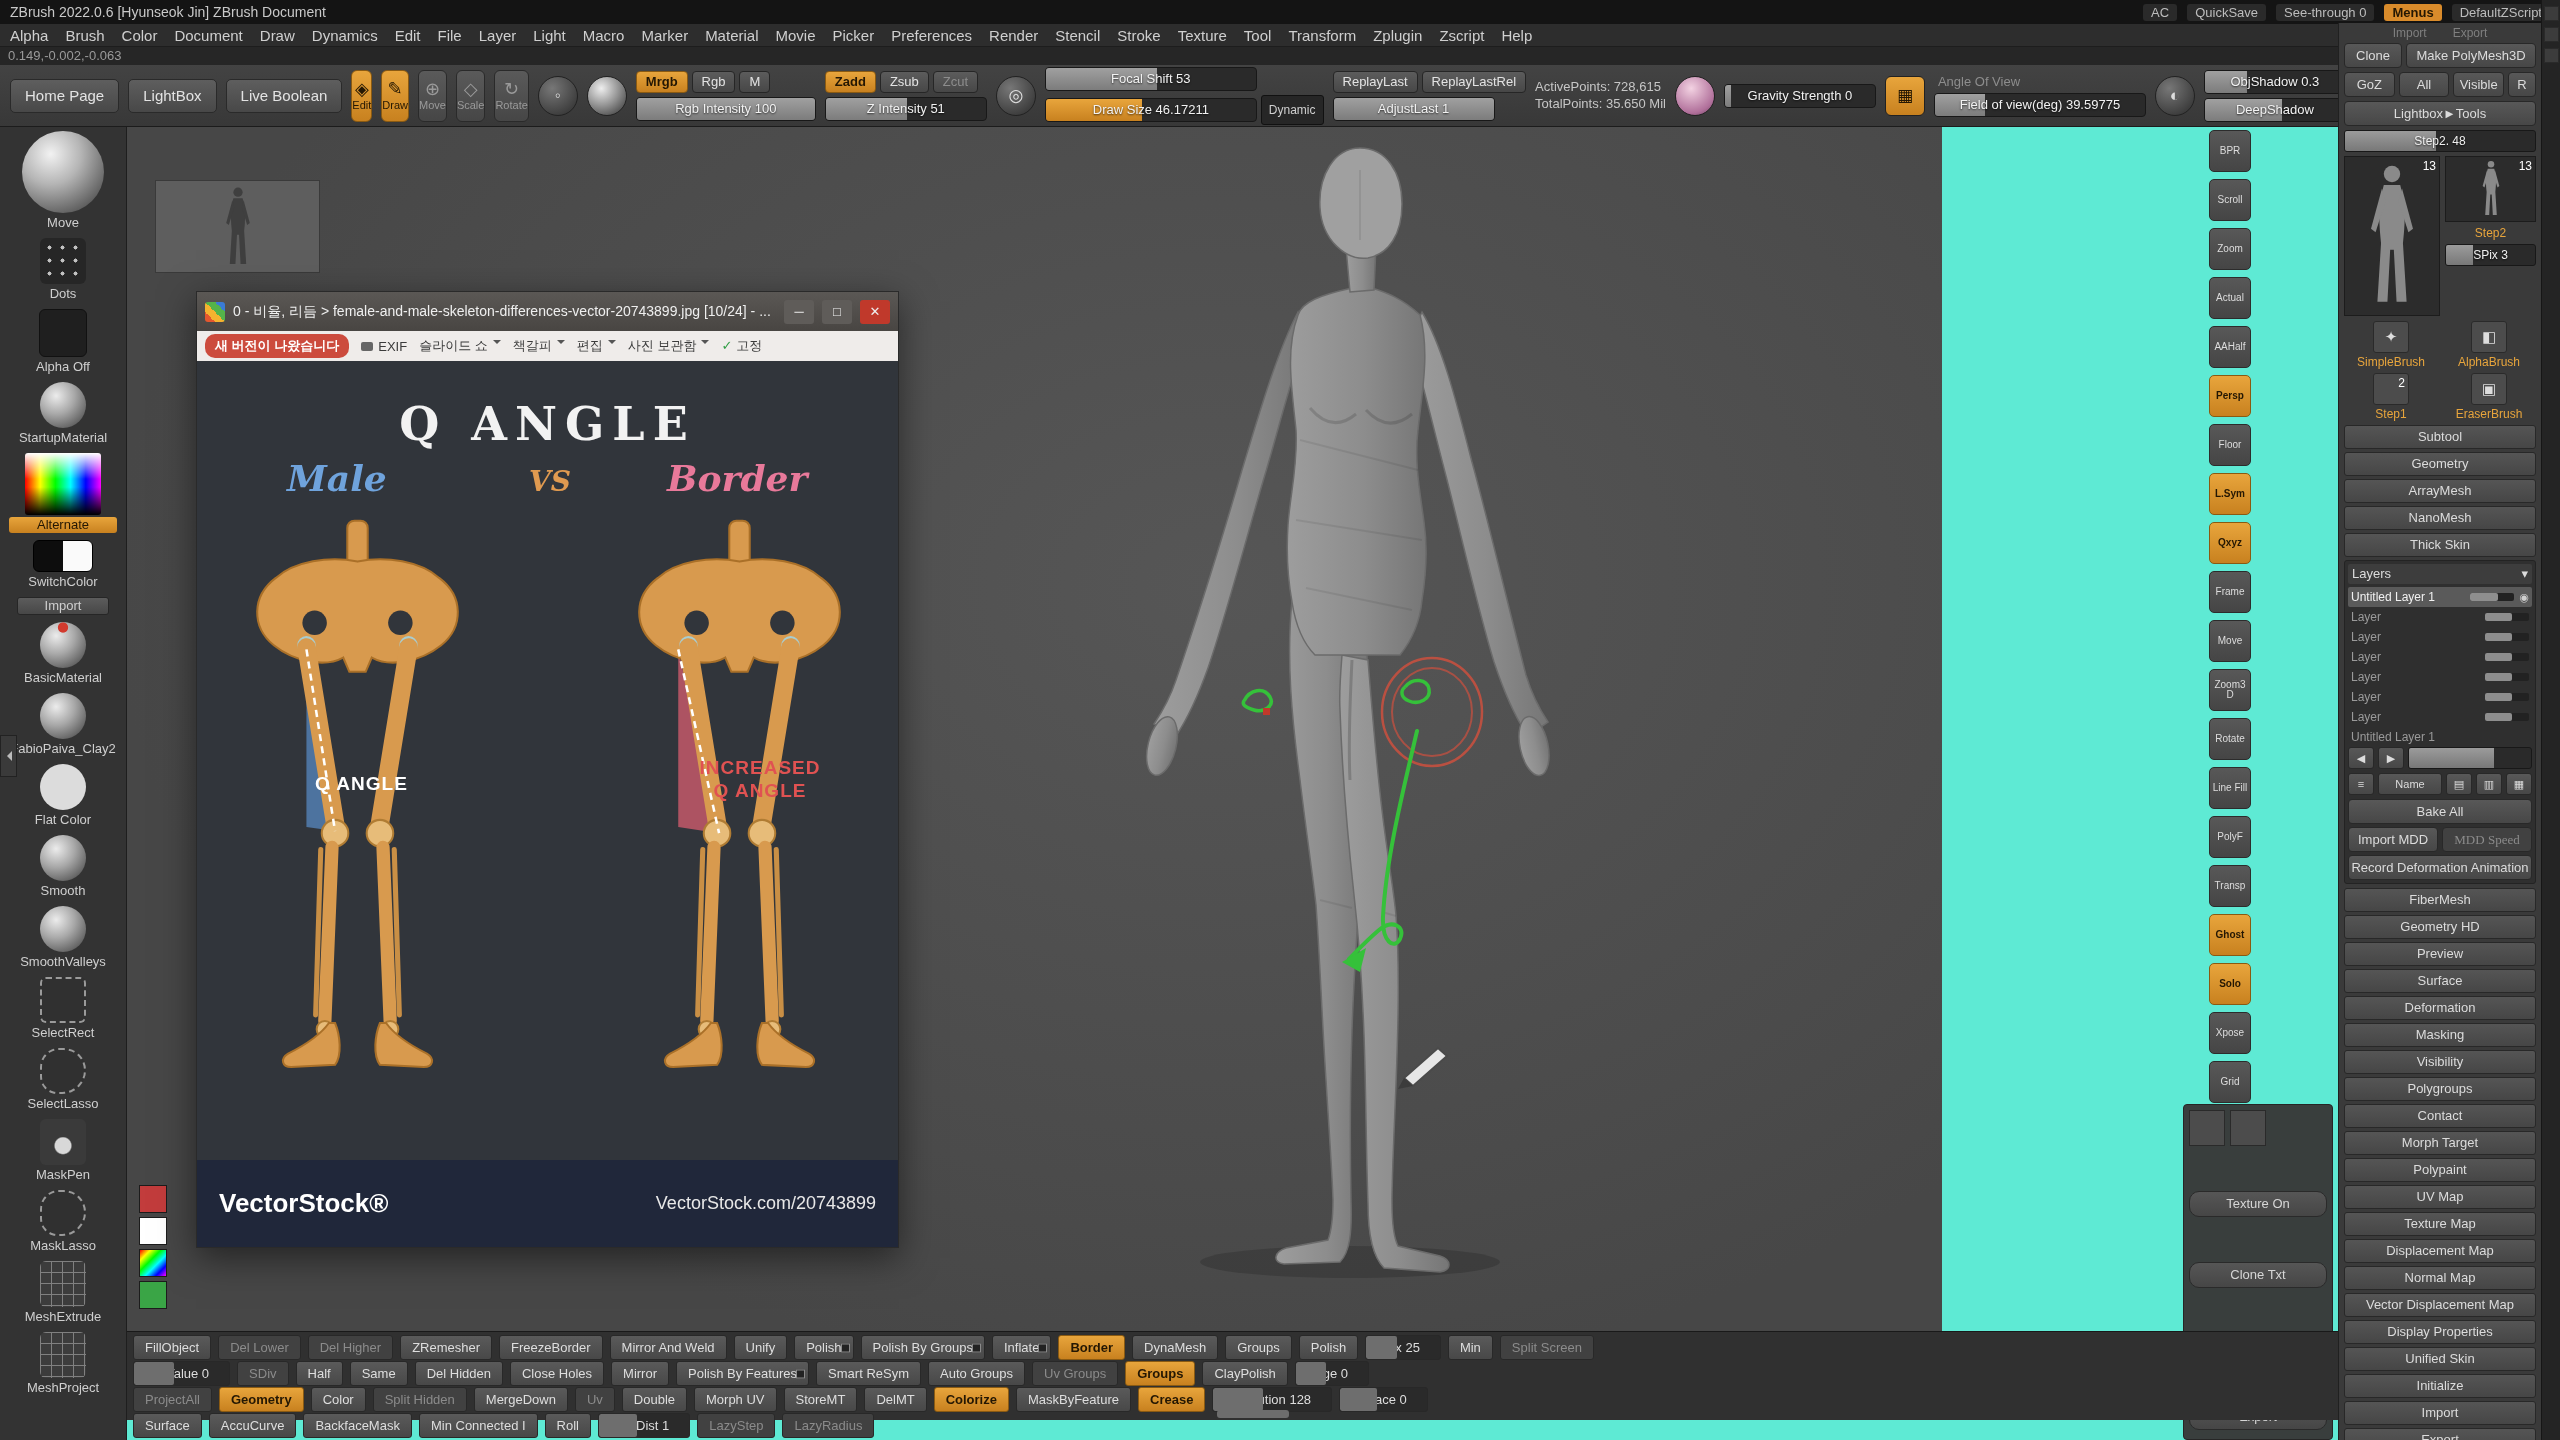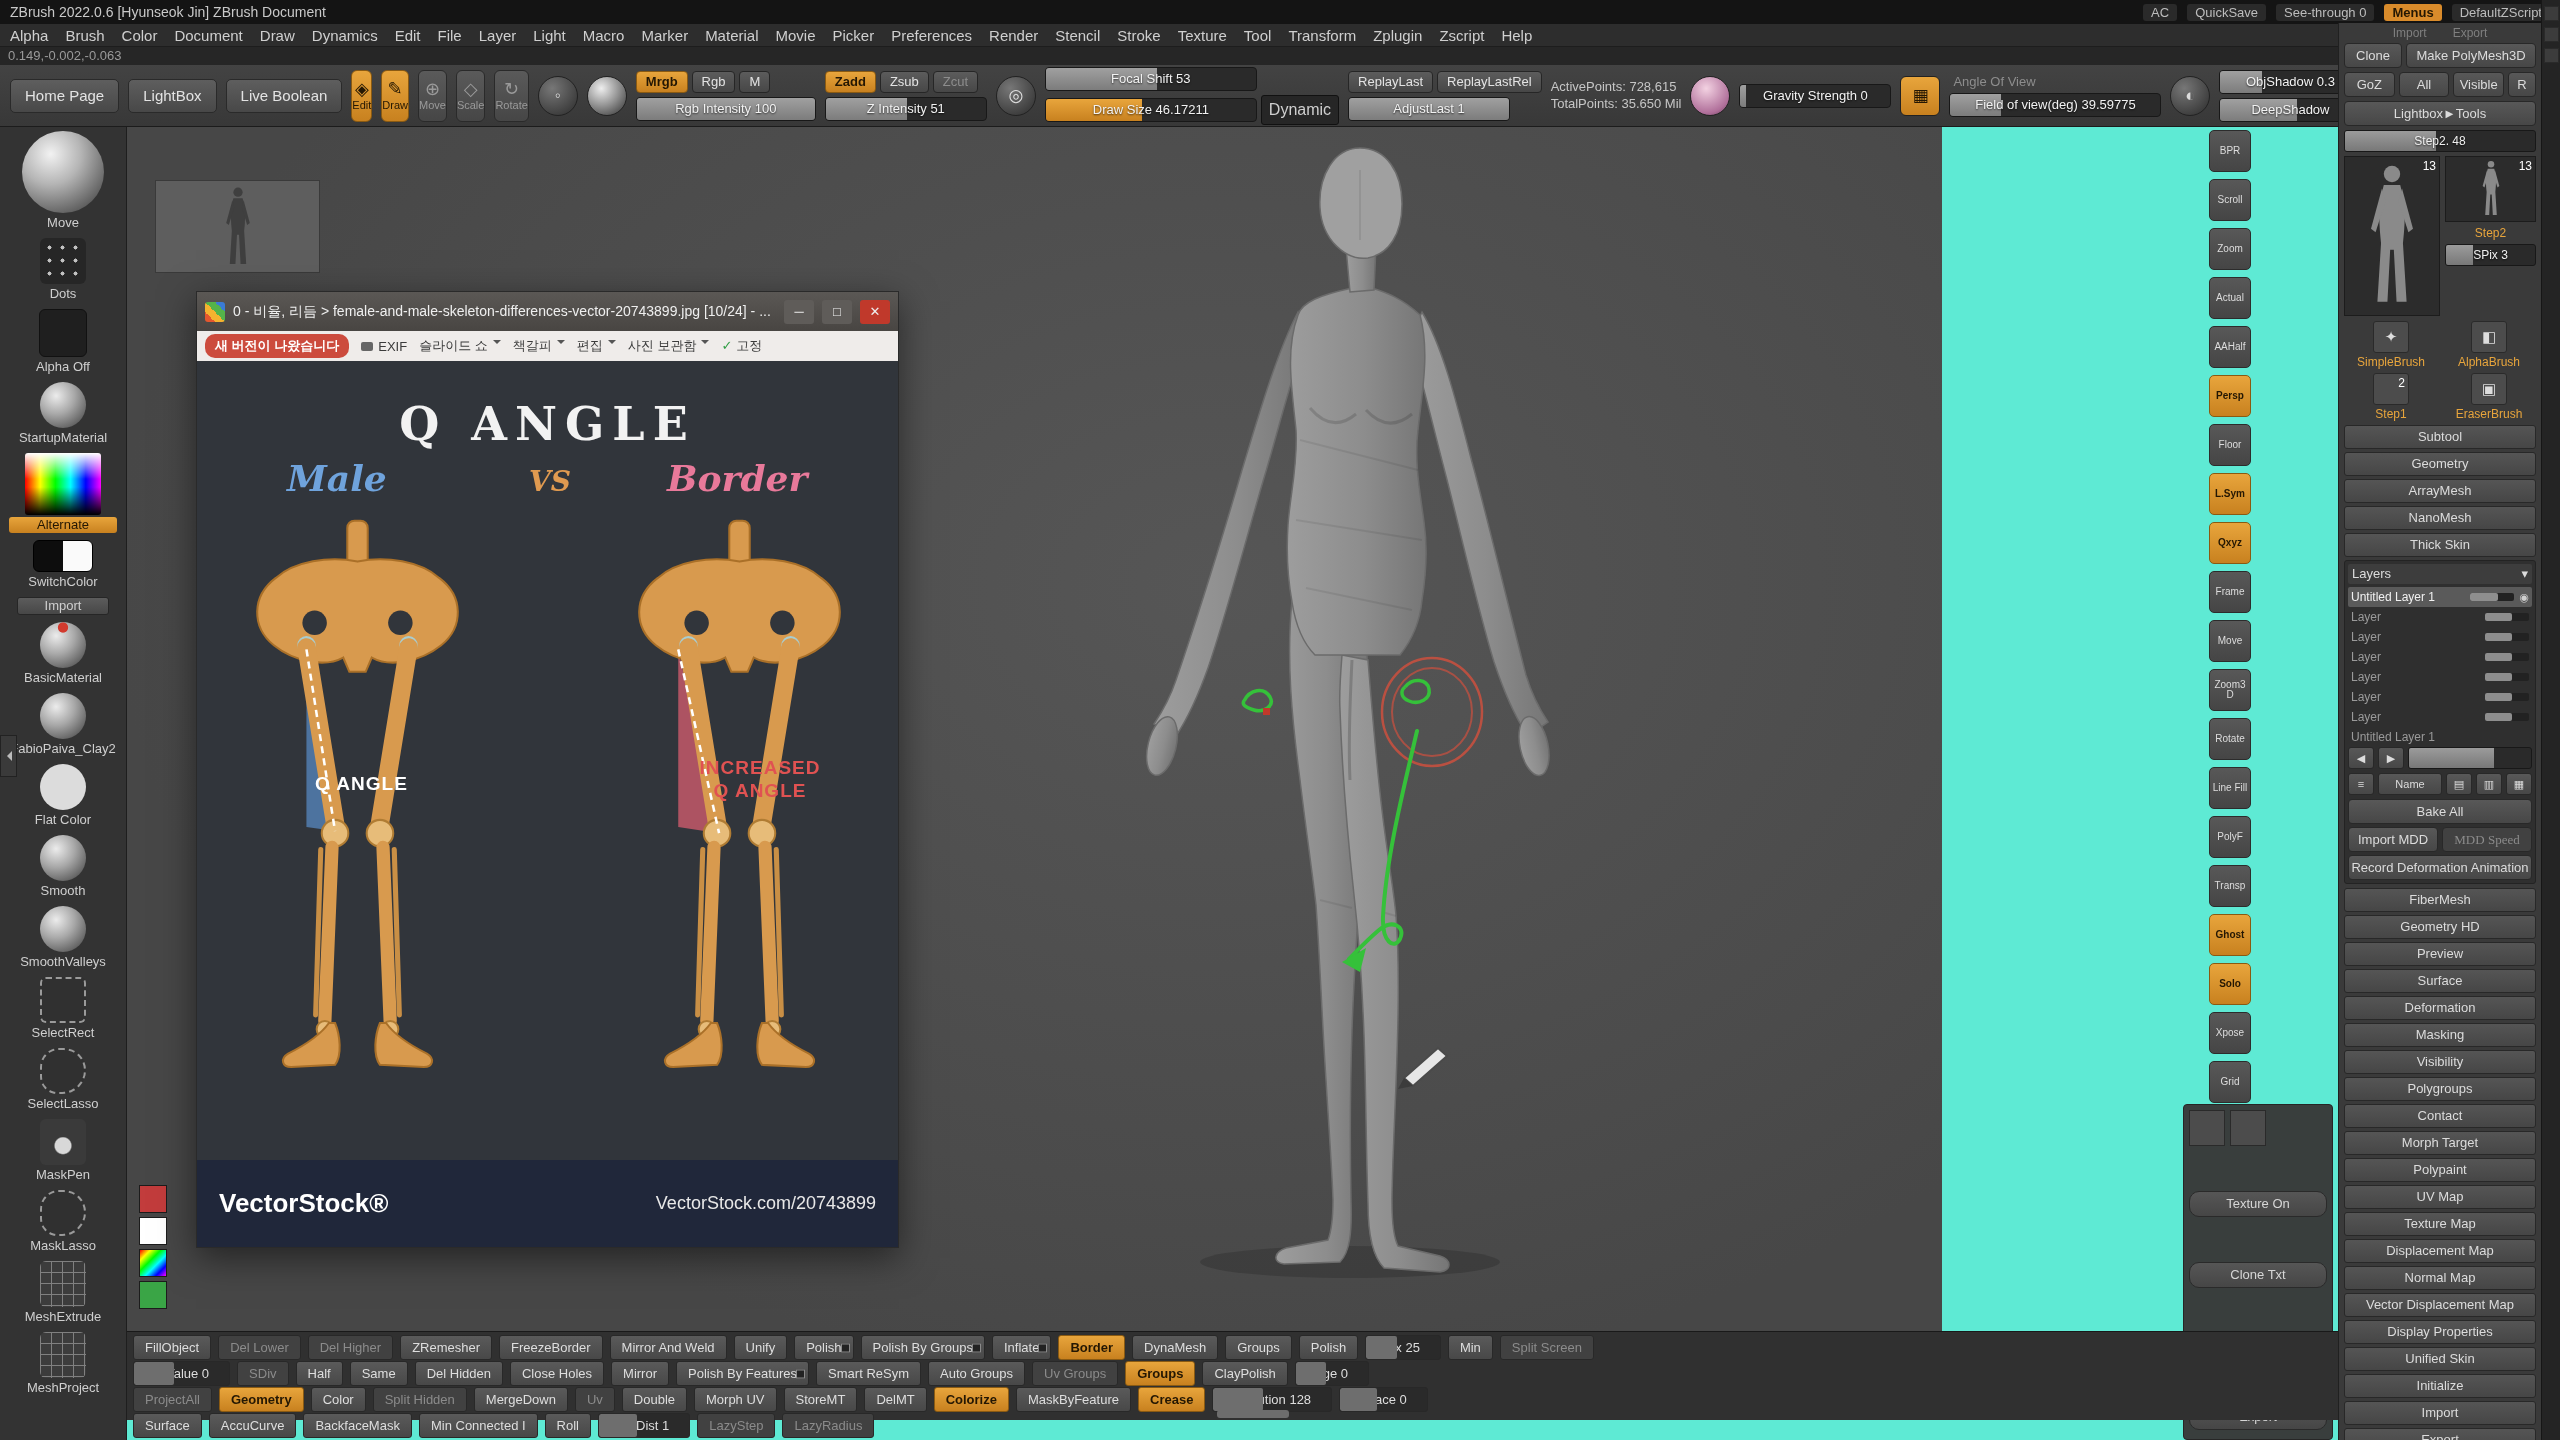--- a/index.html
+++ b/index.html
@@ -45,21 +45,21 @@
     background:linear-gradient(#5c5c5c,#474747);color:#e3e3e3;white-space:nowrap;}
   .tb-mini.on{background:linear-gradient(#e8a53c,#c8811f);color:#241703;border-color:#8a5a12;font-weight:bold;}
   .tb-mini.dim{color:#8d8d8d;}
   .slider{position:relative;height:22px;background:#2a2a2a;border:1px solid #181818;border-radius:4px;overflow:hidden;flex:none;}
   .slider .fill{position:absolute;top:0;bottom:0;left:0;background:linear-gradient(#a0a0a0,#7c7c7c);}
   .slider.orange .fill{background:linear-gradient(#e8a53c,#c8811f);}
   .slider span{position:relative;z-index:1;display:block;text-align:center;font-size:13px;color:#f2f2f2;line-height:22px;
     text-shadow:0 1px 2px rgba(0,0,0,.7);white-space:nowrap;padding:0 6px;}
   .w210{width:210px}.w178{width:178px}.w160{width:160px}.w150{width:150px}.w140{width:140px}
   .badge-dark{height:20px;padding:4px 7px;background:#262626;border:1px solid #111;border-radius:3px;color:#cfcfcf;
-    font-size:16px;line-height:20px;align-self:flex-end;}
+    font-size:12px;line-height:20px;align-self:flex-end;}
   .tb-points{font-size:13px;color:#c6c6c6;line-height:1.3;white-space:nowrap;}
   .tb-dimlab{font-size:13px;color:#8d8d8d;padding-left:4px;}
 
   
   #shelf{position:absolute;left:0;top:127px;width:127px;bottom:0;background:#333333;border-right:1px solid #1e1e1e;
     display:flex;flex-direction:column;align-items:center;padding-top:4px;box-sizing:border-box;overflow:hidden;}
   .shelf-item{width:120px;text-align:center;margin-bottom:7px;flex:none;}
   .shelf-icon{width:46px;height:46px;margin:0 auto 2px;border-radius:6px;background:#454545;}
   .shelf-label{font-size:13px;color:#cfcfcf;line-height:16px;white-space:nowrap;overflow:hidden;}
   .shelf-label.c-orange{background:linear-gradient(#e8a53c,#c8811f);color:#241703;border-radius:3px;margin:0 6px;}

